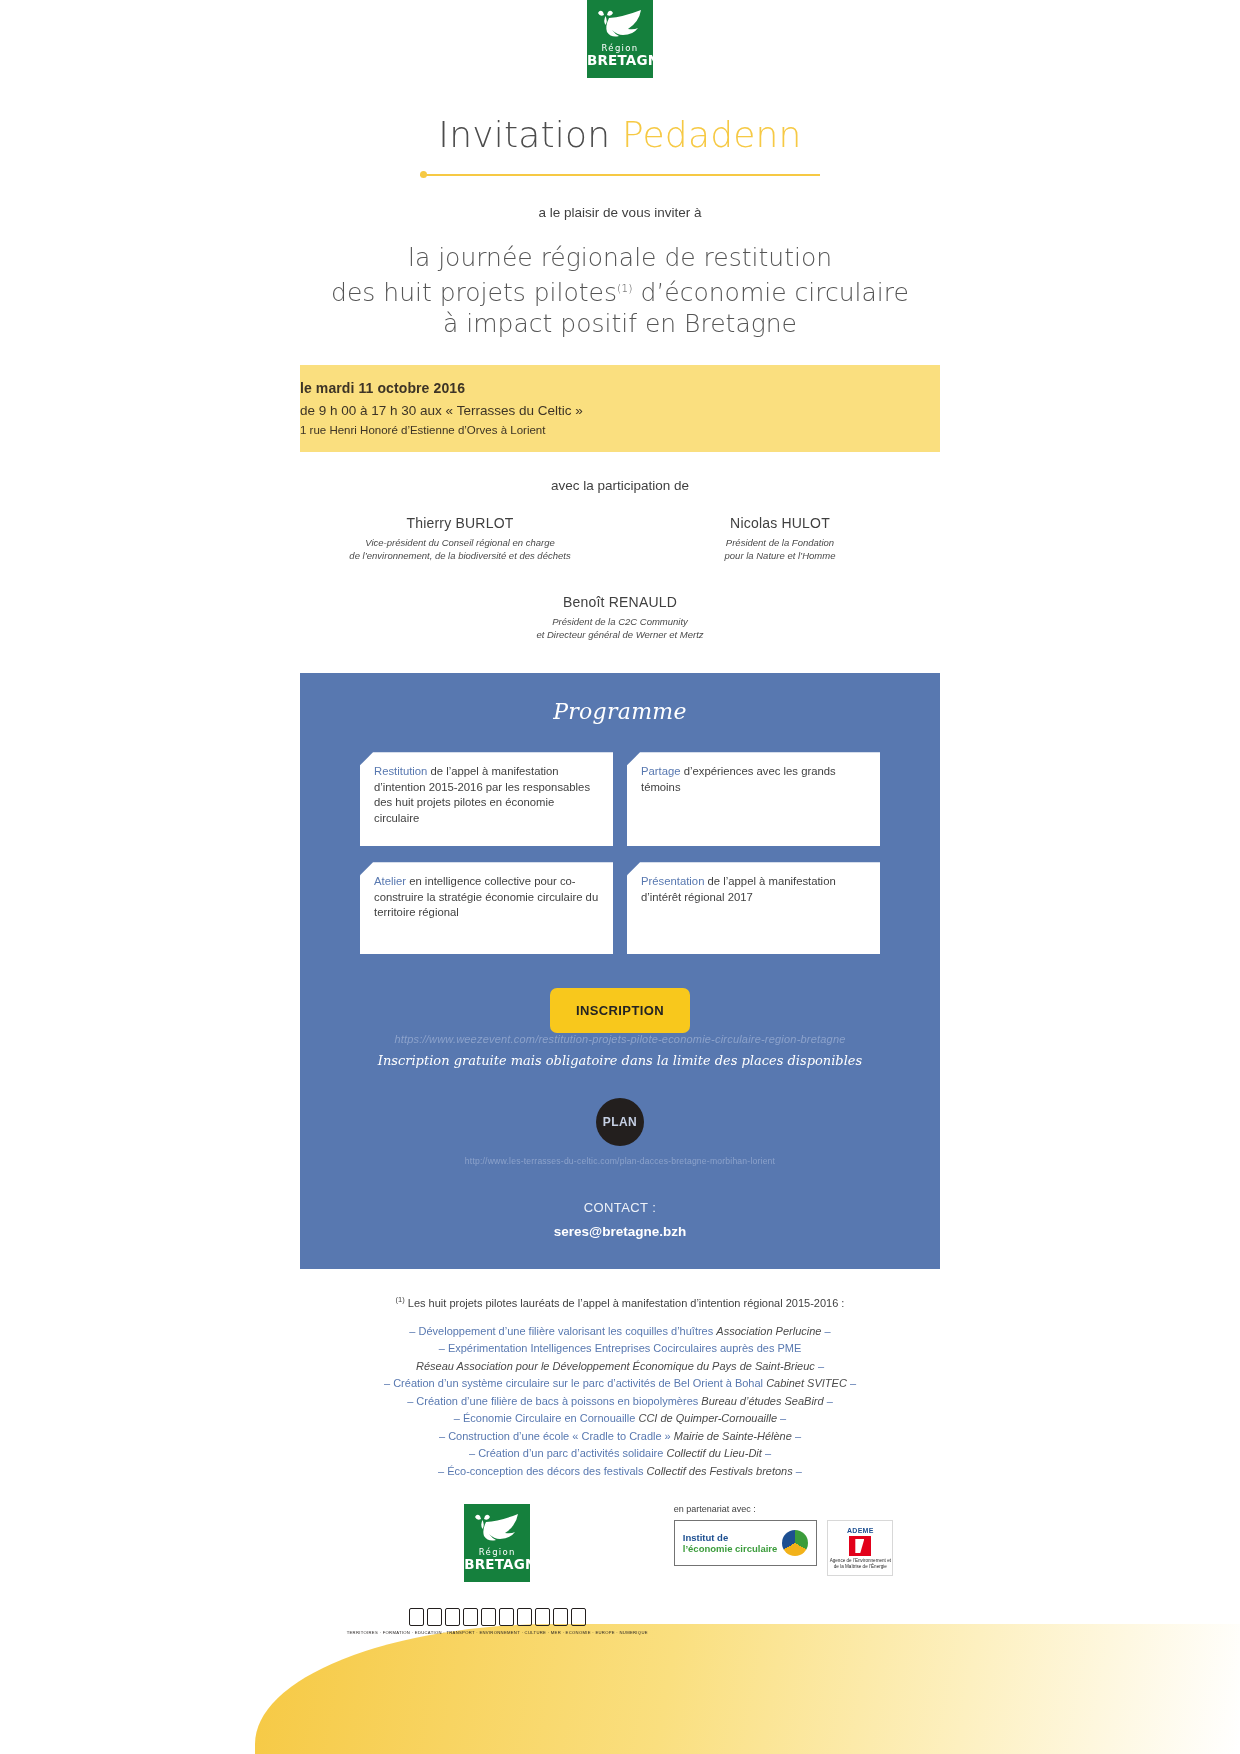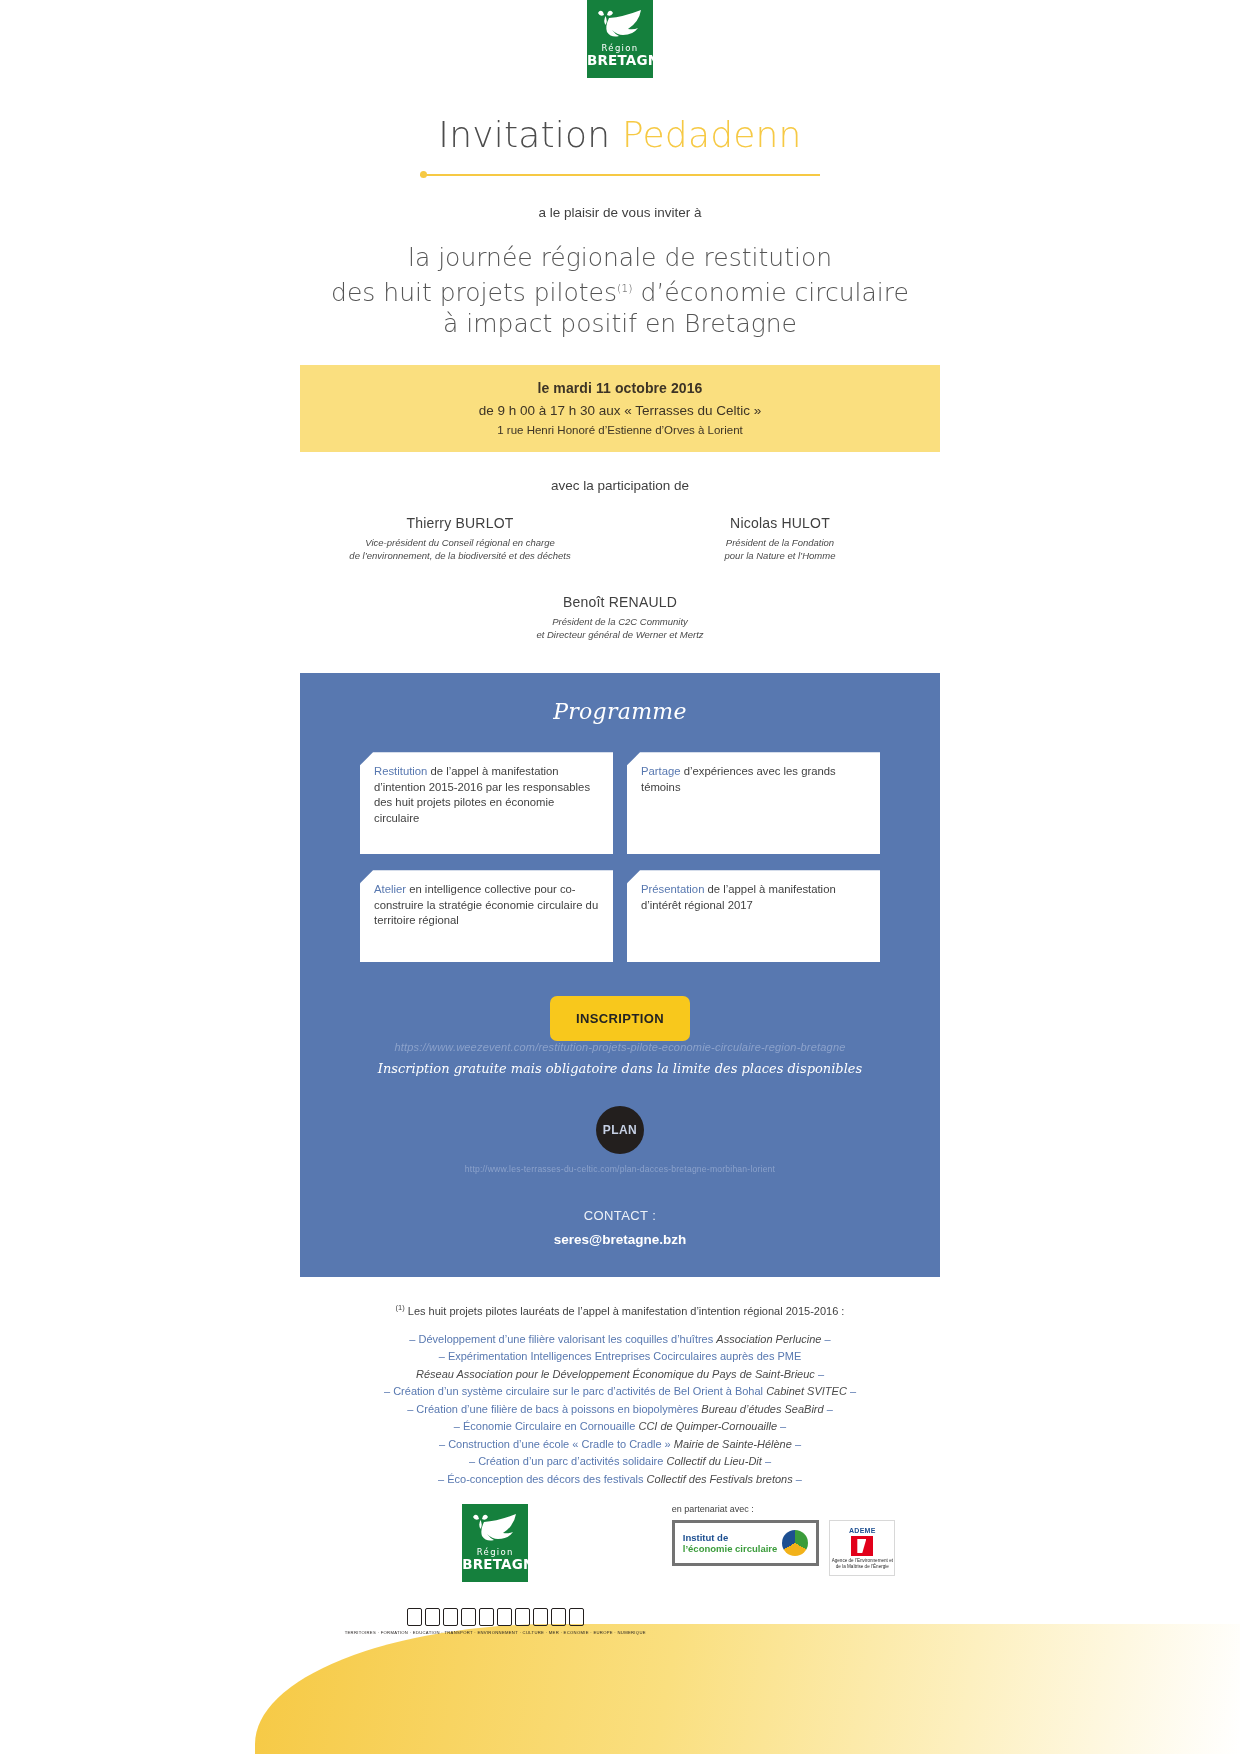--- a/index.html
+++ b/index.html
@@ -58,21 +58,21 @@
   .event-title {
     text-align:center; margin-top: 22px;
     font-size: 25px; font-weight: 300; line-height: 31px;
     color: #555; font-family: "DejaVu Sans", sans-serif;
   }
   .event-title sup { font-size: 11px; vertical-align: super; }
 
   
   .banner {
     margin: 26px auto 0; width: 640px; background: #fadf7f;
-    padding: 15px 18px 16px; text-align:center; color:#3d3426;
+    padding: 15px 0 16px; text-align:left; color:#3d3426;
   }
   .banner .b1 { font-size: 14px; font-weight: 700; letter-spacing:.1px; }
   .banner .b2 { font-size: 13.5px; margin-top: 7px; }
   .banner .b3 { font-size: 11.5px; margin-top: 6px; }
 
   
   .with-label { text-align:center; margin-top: 26px; font-size: 13.5px; color:#3f3f3f; }
   .people { width: 640px; margin: 22px auto 0; }
   .people-row { display:flex; }
   .people-row + .people-row { margin-top: 32px; }
@@ -87,21 +87,21 @@
   }
   .panel-title {
     text-align:center; color:#fff; font-size: 22px; font-style: italic;
     font-weight: 400; font-family: "DejaVu Serif", serif; letter-spacing:.3px;
   }
   .cards { width: 520px; margin: 28px auto 0; }
   .card-row { display:flex; gap: 14px; }
   .card-row + .card-row { margin-top: 16px; }
   .card {
     flex: 1; background: #fff; min-height: 92px;
-    padding: 12px 12px 28px 14px;
+    padding: 12px 12px 20px 14px;
     position: relative;
     clip-path: polygon(13px 0, 100% 0, 100% 100%, 0 100%, 0 13px);
   }
   .card-text {
     font-size: 11.3px; line-height: 15.5px; color:#3f3f3f;
   }
   .card-text .kw { color:#5878b0; }
 
   
   .btn-wrap { text-align:center; margin-top: 34px; }
@@ -160,21 +160,21 @@
     position:absolute; left:255px; bottom:0; width: 985px; height: 130px;
     background: linear-gradient(100deg, #f6c944 0%, #fadf7f 42%, #fdf0c0 72%, #ffffff 100%);
     border-top-left-radius: 300px 120px;
   }
   .footer-inner {
     position:absolute; left:0; top: 10px; width:1240px;
     display:flex; align-items:flex-start; justify-content:center; gap: 26px;
   }
   .partner-label { font-size: 9px; color:#3f3f3f; margin-bottom: 6px; }
   .partner-box {
-    background:#fff; border:3px solid #737373; padding: 5px 8px;
+    background:#fff; border:1px solid #737373; padding: 5px 8px;
     display:flex; align-items:center; gap:5px; height: 46px;
   }
   .iec-text { font-size: 9.5px; font-weight:700; color:#1d4f91; line-height: 11px; }
   .iec-text .g { color:#3b9c3b; }
   .iec-circle {
     width: 26px; height:26px; border-radius:50%;
     background: conic-gradient(#3b9c3b 0deg 120deg, #f2b21a 120deg 240deg, #1d4f91 240deg 360deg);
   }
   .ademe-box {
     background:#fff; border:1px solid #d8d8d8; width: 66px; height: 56px;

